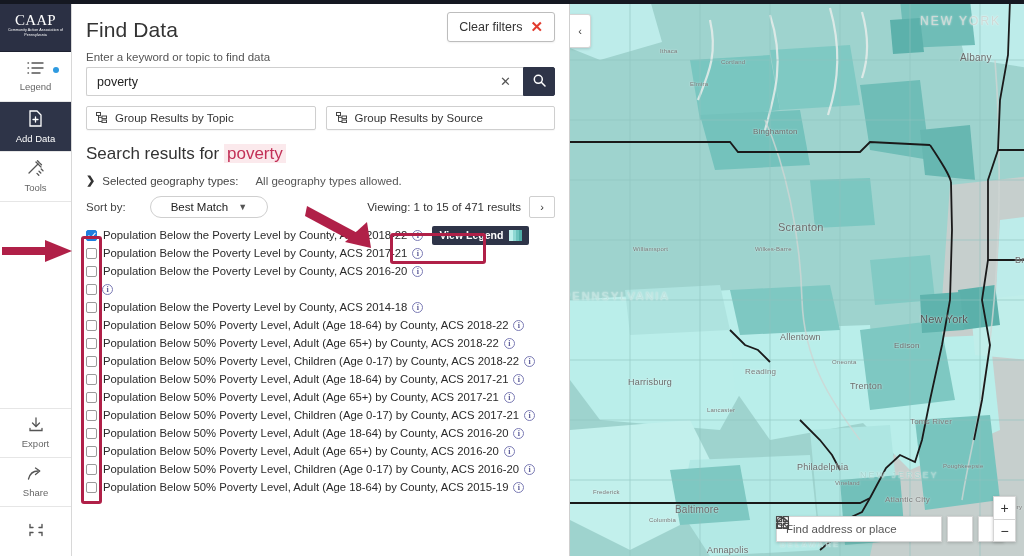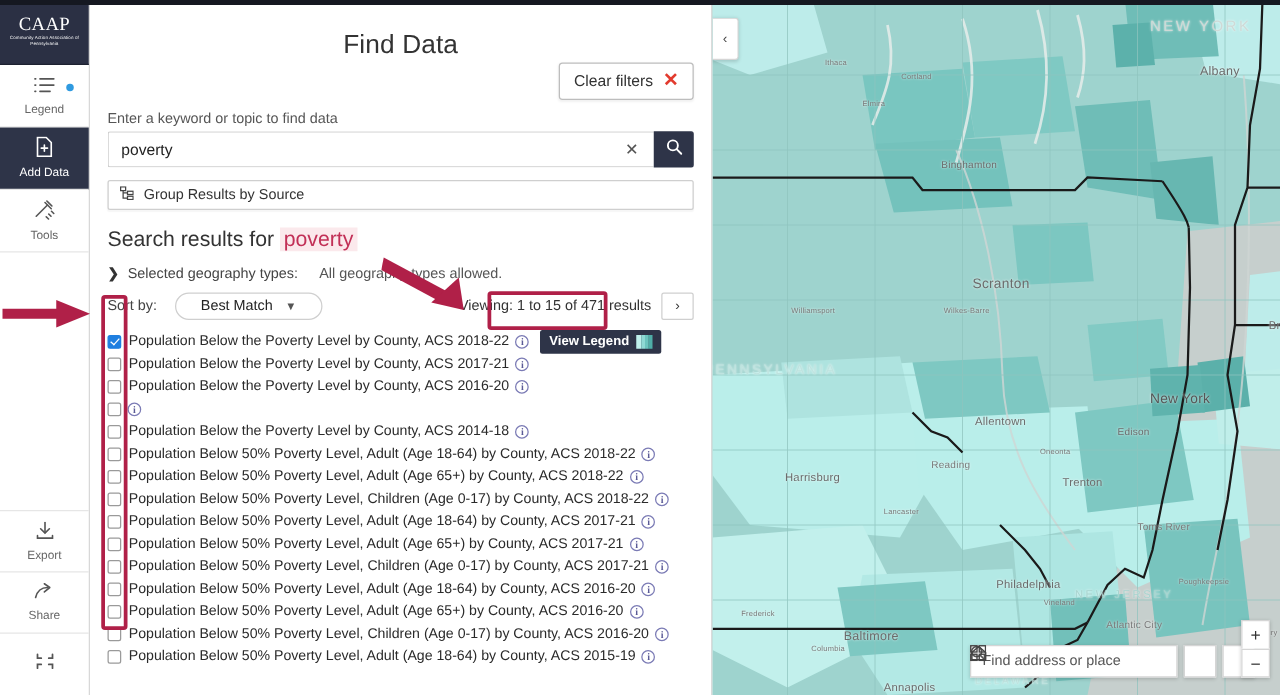--- a/index.html
+++ b/index.html
@@ -44,21 +44,21 @@
   }
   .rail-spacer { flex:1; border-bottom:1px solid #e6e6e6; }
   .rail-bottom .rail-item { height:49px; }
   .rail-item.noborder { border-bottom:none; }
 
   
   .panel {
     width:498px; height:556px; background:#fff; position:relative;
     border-right:1px solid #cfcfcf; overflow:hidden;
   }
-  .panel-head { display:flex; align-items:center; padding:24px 14px 0 14px;flex-direction:column; }
+  .panel-head { display:flex; align-items:flex-end; padding:10px 14px 0 14px; }
   .title { font-size:21px; color:#333; font-weight:400; letter-spacing:.1px; }
   .clear-btn {
     margin-left:auto; margin-top:2px;
     border:1px solid #bdbdbd; background:#fff; border-radius:3px;
     padding:7px 11px; display:flex; align-items:center; gap:8px;
     font-size:12.5px; color:#333; cursor:pointer;
     box-shadow:0 1px 2px rgba(0,0,0,.06);
   }
   .xmark { color:#e23b2e; font-size:15px; font-weight:700; line-height:10px; }
 
@@ -87,21 +87,21 @@
   }
 
   .srtitle { font-size:17px; color:#333; padding:14px 14px 0 14px; }
   .hl { background:#fbe9ec; color:#c23057; padding:0 3px; }
 
   .geo-row { display:flex; align-items:center; gap:7px; padding:10px 14px 0 14px; font-size:11.5px; color:#444; }
   .chev-r { font-size:11px; font-weight:700; color:#333; cursor:pointer; }
   .geo-val { color:#555; margin-left:10px; }
 
   .sort-row { display:flex; align-items:center; padding:9px 14px 0 14px; }
-  .sort-lbl { font-size:11.5px; color:#444; margin-right:14px; }
+  .sort-lbl { font-size:11.5px; color:#444; margin-right:24px; }
   .sel {
     border:1px solid #cfcfcf; border-radius:11px; height:22px; min-width:93px;
     display:flex; align-items:center; justify-content:space-between;
     padding:0 20px; font-size:11.5px; color:#222; cursor:pointer; background:#fff;
   }
   .sel .cd { font-size:9px; color:#555; margin-left:10px; }
   .viewing { margin-left:auto; font-size:11.5px; color:#333; }
   .page-next {
     margin-left:8px; width:26px; height:22px; border:1px solid #cfcfcf;
     border-radius:2px; background:#fff; display:flex; align-items:center;
@@ -289,20 +289,32 @@
         <span>
           <svg width="13" height="13" viewBox="0 0 13 13" stroke="#fff" fill="none" stroke-width="1.5">
             <circle cx="5.3" cy="5.3" r="4"></circle>
               <line x1="8.3" y1="8.3" x2="12" y2="12" stroke-linecap="round"></line>
           </svg>
         </span>
       </div>
     </div>
 
     <div class="group-row">
+      <div class="group-btn">
+        <span>
+          <svg width="11" height="11" viewBox="0 0 11 11" stroke="#444" fill="none" stroke-width="1">
+            <rect x="0.5" y="0.5" width="4" height="3"></rect>
+              <rect x="6" y="4" width="4.5" height="2.6"></rect>
+            <rect x="6" y="8" width="4.5" height="2.6"></rect>
+            <path d="M2.5 3.5 v6 h3.4"></path>
+              <path d="M2.5 5.3 h3.4"></path>
+          </svg>
+        </span>
+        <span>Group Results by Topic</span>
+      </div>
       <div class="group-btn">
         <span>
           <svg width="11" height="11" viewBox="0 0 11 11" stroke="#444" fill="none" stroke-width="1">
             <rect x="0.5" y="0.5" width="4" height="3"></rect>
               <rect x="6" y="4" width="4.5" height="2.6"></rect>
             <rect x="6" y="8" width="4.5" height="2.6"></rect>
             <path d="M2.5 3.5 v6 h3.4"></path>
               <path d="M2.5 5.3 h3.4"></path>
           </svg>
         </span>

